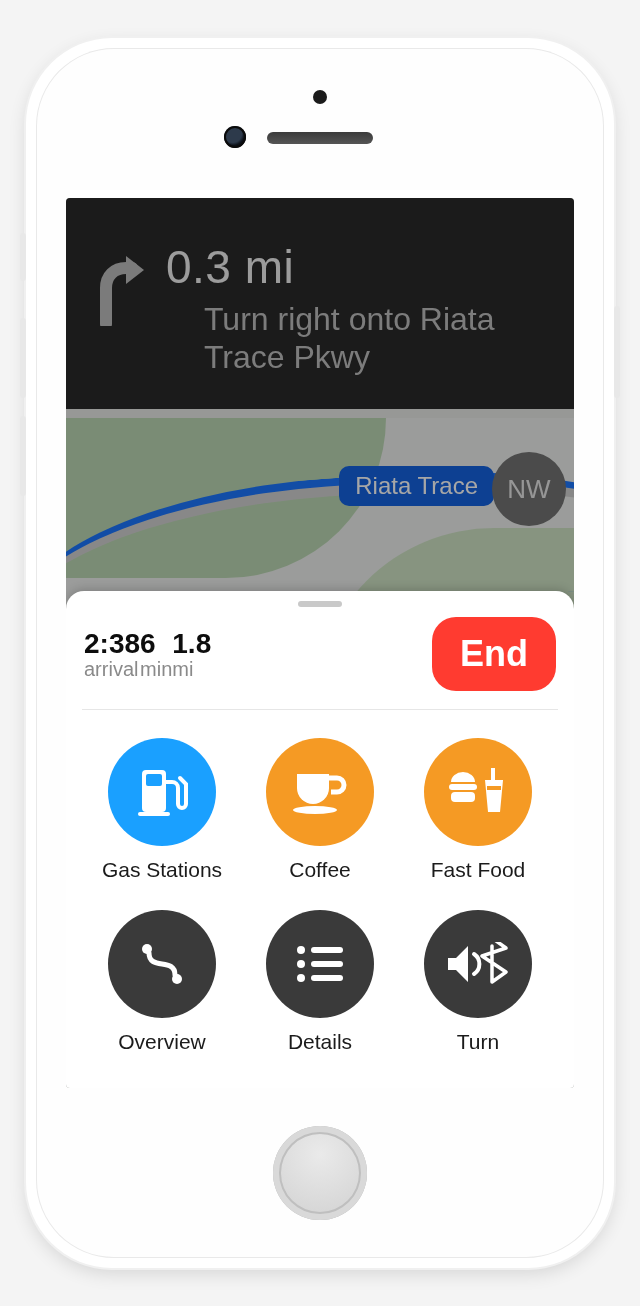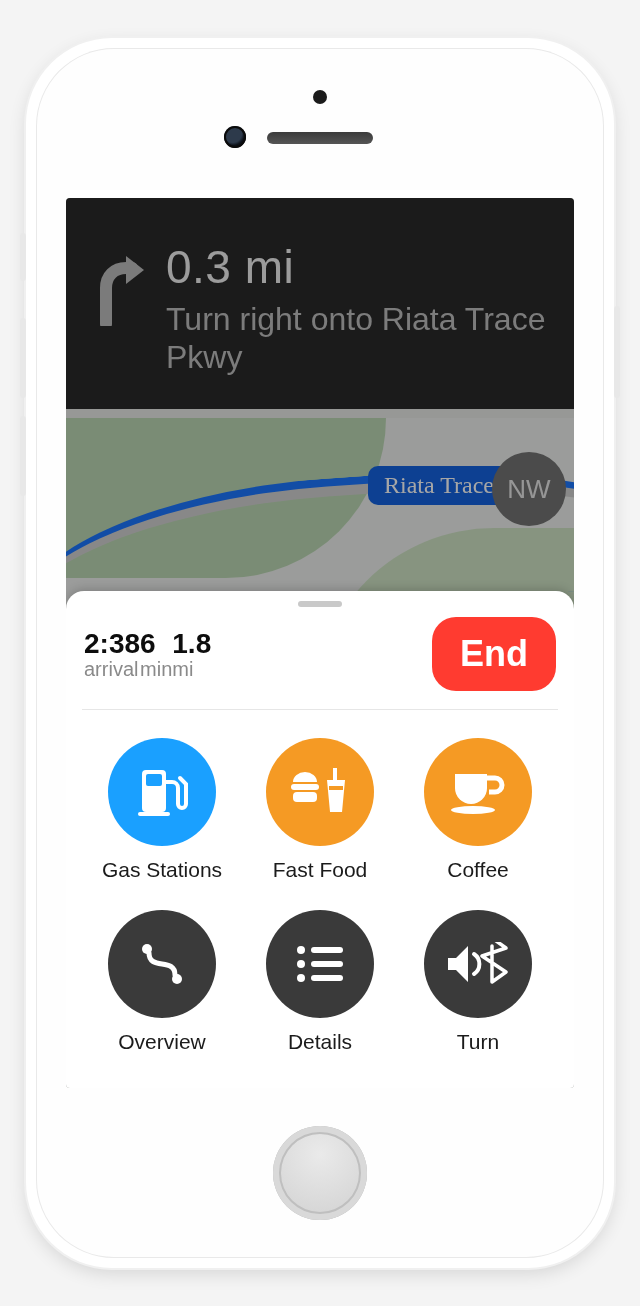--- a/index.html
+++ b/index.html
@@ -73,21 +73,21 @@
     position:absolute; left:0; right:0; top:0;
     padding: 42px 20px 32px 20px;
     display:flex; gap:14px;
     background:#2a2a2a;
     color:#eaeaea;
     z-index:5;
   }
   .nav-arrow-slot { width:66px; display:flex; align-items:flex-start; justify-content:center; padding-top:14px; }
   .nav-text { flex:1; }
   .nav-dist { font-size:46px; font-weight:500; color:#f0f0f0; margin-bottom:6px; letter-spacing:.5px; }
-  .nav-instr { font-size:32px; line-height:1.2; color:#bfbfbf; }
+  .nav-instr { font-size:32px; line-height:1.2; color:#bfbfbf;margin-left:38px; }
 
   
   .map {
     position:absolute; left:0; right:0; top:220px; bottom:0;
     background:#eef0ee;
     overflow:hidden;
     z-index:1;
   }
   .park1 { position:absolute; left:-40px; top:-40px; width:360px; height:200px; background:#bcd8b4; border-radius:0 0 160px 0; }
   .park2 { position:absolute; right:-40px; top:110px; width:300px; height:260px; background:#cfe4c5; border-radius:180px 0 0 40px; }
@@ -112,21 +112,21 @@
   }
   
   .road-label {
     position:absolute; z-index:3;
     background:#1563e0; color:#fff;
     font-size:24px; font-weight:500;
     padding:6px 16px; border-radius:10px;
     white-space:nowrap;
   }
   .road-label.grey { background:#ededed; color:#2b2b2b; border:1px solid #cfcfcf; }
-  .lbl-riata { right:64px; top:48px;font-family:Liberation Serif, serif; }
+  .lbl-riata { right:80px; top:48px; }
   .lbl-rch   { left:-32px; top:252px; }
   .lbl-tweed { left:176px; top:288px; }
 
   .compass {
     position:absolute; right:8px; top:34px; z-index:8;
     width:74px; height:74px; border-radius:50%;
     background:#737373; color:#e7e7e7;
     display:flex; align-items:center; justify-content:center;
     font-size:26px; font-weight:500;
   }
@@ -259,47 +259,47 @@
                   <path d="M32 18 h6 a6 6 0 0 1 6 6 v16 a4 4 0 0 0 8 0 v-20 l-6 -6" stroke="#fff" stroke-width="4" fill="none" stroke-linecap="round"></path>
                 </svg>
               </span>
             </div>
             <div class="tile-label">Gas Stations</div>
           </div>
 
           <div class="tile">
             <div class="circle c-orange">
               <span>
+                <svg width="58" height="48" viewBox="0 0 58 48">
+                  <path d="M6 6 h32 v14 a16 16 0 0 1 -32 0 z" fill="#fff"></path>
+                  <path d="M38 10 h8 a7 7 0 0 1 0 14 h-6" stroke="#fff" stroke-width="5" fill="none"></path>
+                  <ellipse cx="24" cy="42" rx="22" ry="4" fill="#fff"></ellipse>
+                </svg>
+              </span>
+            </div>
+            <div class="tile-label">Coffee</div>
+          </div>
+
+          <div class="tile">
+            <div class="circle c-orange">
+              <span>
                 <svg width="62" height="52" viewBox="0 0 62 52">
                   <path d="M4 16 a12 10 0 0 1 24 0 v0 h-24z" fill="#fff"></path>
                   <rect x="2" y="18" width="28" height="6" rx="3" fill="#fff"></rect>
                   <rect x="4" y="26" width="24" height="10" rx="4" fill="#fff"></rect>
                   <path d="M38 14 h18 l-3 32 h-12 z" fill="#fff"></path>
                   <rect x="44" y="2" width="4" height="12" fill="#fff"></rect>
                   <rect x="40" y="20" width="14" height="4" fill="#f59a24"></rect>
                 </svg>
               </span>
             </div>
             <div class="tile-label">Fast Food</div>
           </div>
 
           <div class="tile">
-            <div class="circle c-orange">
-              <span>
-                <svg width="58" height="48" viewBox="0 0 58 48">
-                  <path d="M6 6 h32 v14 a16 16 0 0 1 -32 0 z" fill="#fff"></path>
-                  <path d="M38 10 h8 a7 7 0 0 1 0 14 h-6" stroke="#fff" stroke-width="5" fill="none"></path>
-                  <ellipse cx="24" cy="42" rx="22" ry="4" fill="#fff"></ellipse>
-                </svg>
-              </span>
-            </div>
-            <div class="tile-label">Coffee</div>
-          </div>
-
-          <div class="tile">
             <div class="circle c-dark">
               <span>
                 <svg width="54" height="54" viewBox="0 0 54 54">
                   <circle cx="12" cy="12" r="5" fill="#fff"></circle>
                   <circle cx="42" cy="42" r="5" fill="#fff"></circle>
                   <path d="M14 16 C14 34 40 20 40 38" stroke="#fff" stroke-width="5" fill="none" stroke-linecap="round"></path>
                 </svg>
               </span>
             </div>
             <div class="tile-label">Overview</div>

